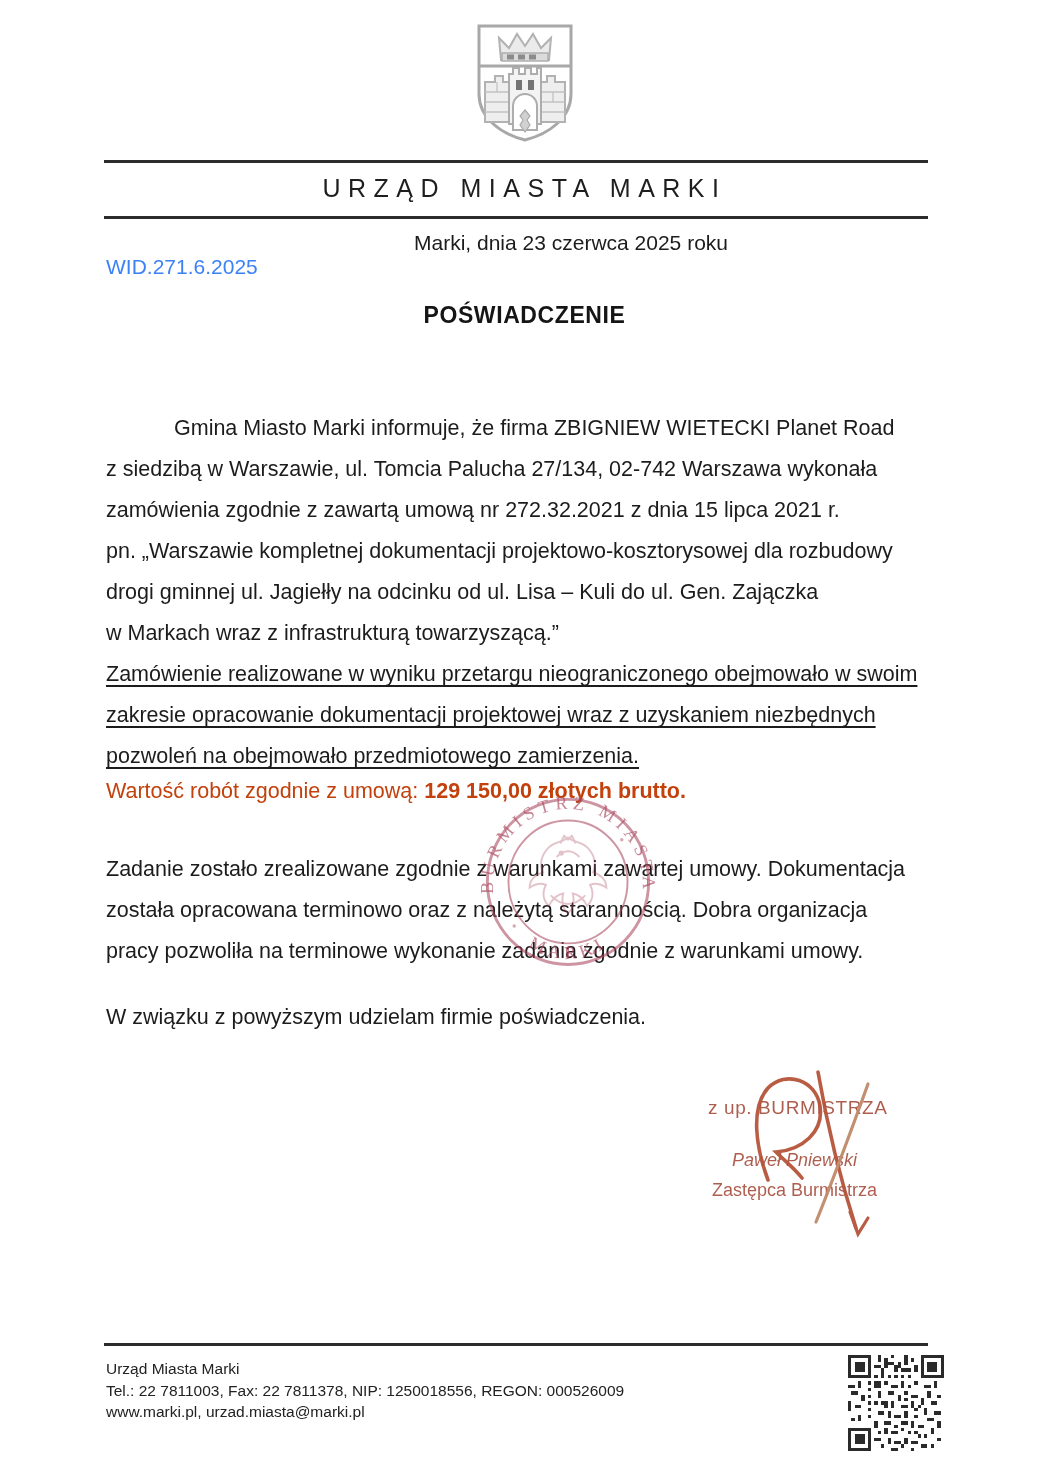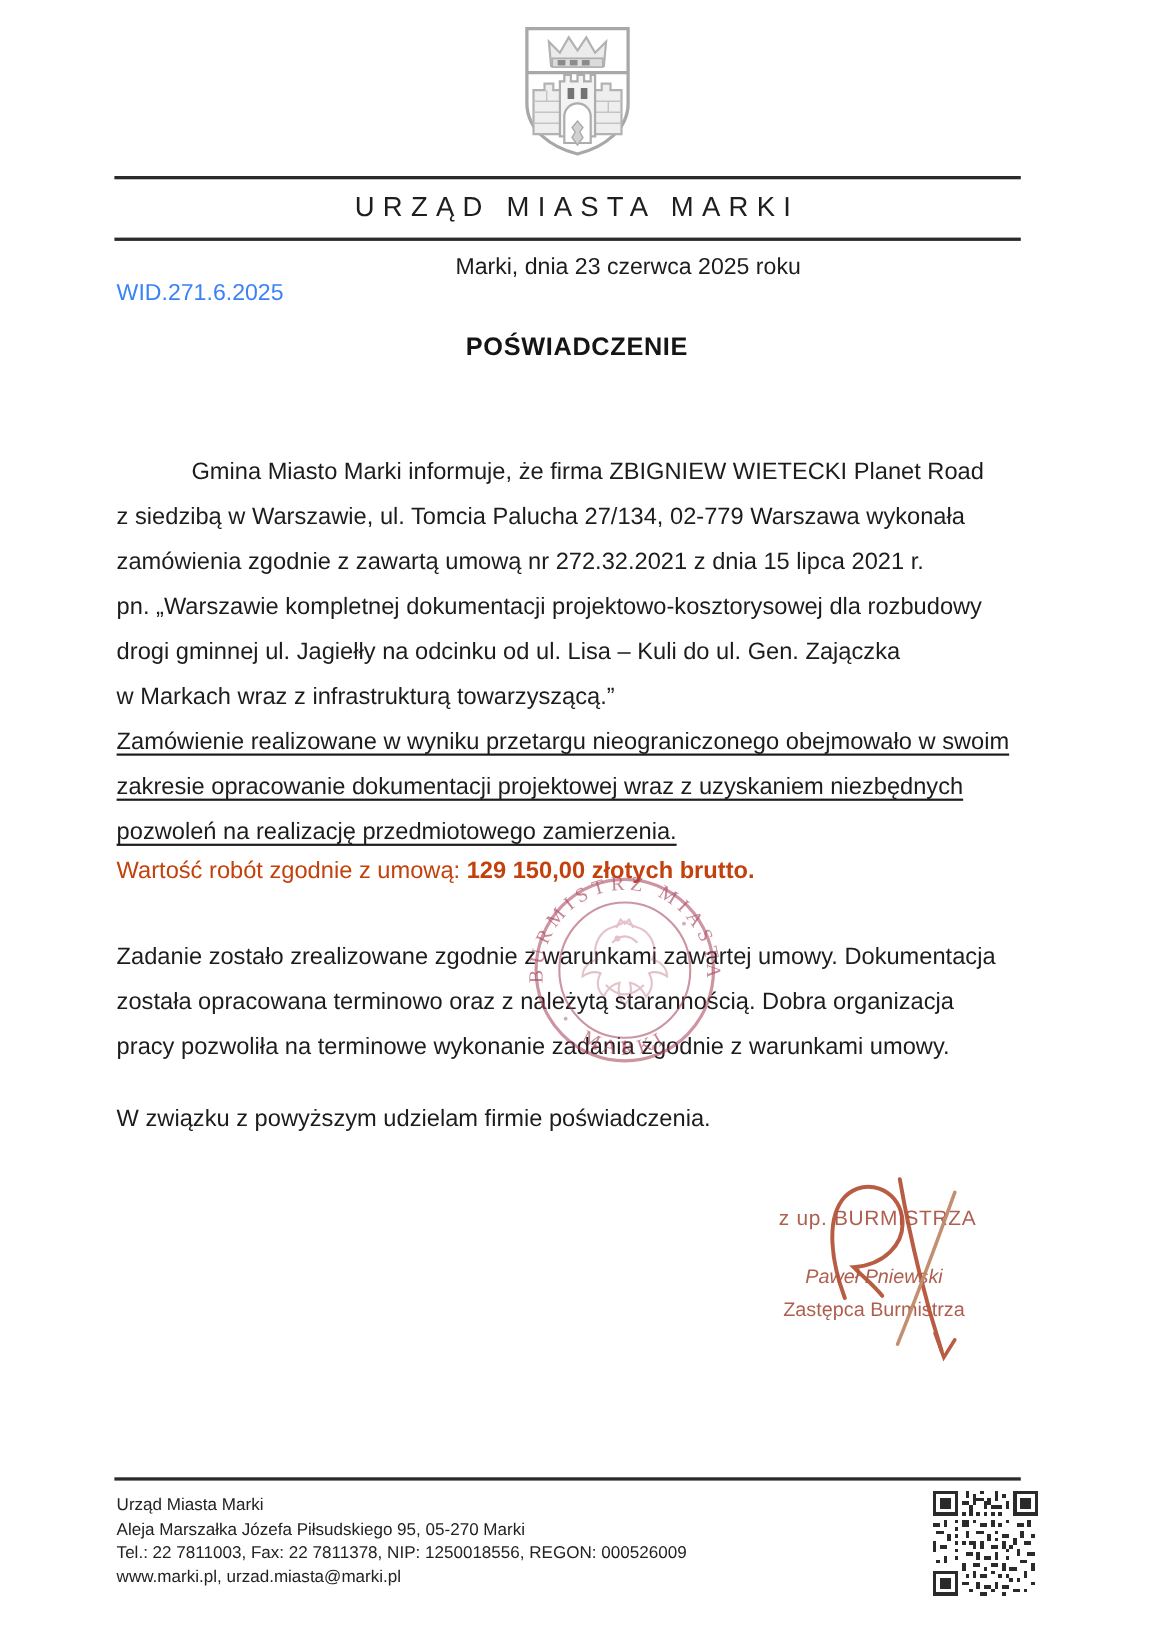--- a/index.html
+++ b/index.html
@@ -135,28 +135,28 @@
   <div class="office-title">URZĄD MIASTA MARKI</div>
   <div class="rule rule-bottom"></div>
 
   <div class="date-line">Marki, dnia 23 czerwca 2025 roku</div>
   <div class="ref-no">WID.271.6.2025</div>
 
   <div class="doc-heading">POŚWIADCZENIE</div>
 
   <div class="body-block">
     <div class="ln indent">Gmina Miasto Marki informuje, że firma ZBIGNIEW WIETECKI Planet Road</div>
-    <div class="ln">z siedzibą w Warszawie, ul. Tomcia Palucha 27/134, 02-779 Warszawa wykonała</div>
+    <div class="ln">z siedzibą w Warszawie, ul. Tomcia Palucha 27/134, 02-742 Warszawa wykonała</div>
     <div class="ln">zamówienia zgodnie z zawartą umową nr 272.32.2021 z dnia 15 lipca 2021 r.</div>
     <div class="ln">pn. „Warszawie kompletnej dokumentacji projektowo-kosztorysowej dla rozbudowy</div>
     <div class="ln">drogi gminnej ul. Jagiełły na odcinku od ul. Lisa – Kuli do ul. Gen. Zajączka</div>
     <div class="ln">w Markach wraz z infrastrukturą towarzyszącą.”</div>
     <div class="ln ul">Zamówienie realizowane w wyniku przetargu nieograniczonego obejmowało w swoim</div>
     <div class="ln ul">zakresie opracowanie dokumentacji projektowej wraz z uzyskaniem niezbędnych</div>
-    <div class="ln ul">pozwoleń na realizację przedmiotowego zamierzenia.</div>
+    <div class="ln ul">pozwoleń na obejmowało przedmiotowego zamierzenia.</div>
   </div>
 
   <div class="value-line">
     <span>Wartość robót zgodnie z umową: </span><b>129 150,00 złotych brutto.</b>
   </div>
 
   <div class="para2">
     <div class="ln">Zadanie zostało zrealizowane zgodnie z warunkami zawartej umowy. Dokumentacja</div>
     <div class="ln">została opracowana terminowo oraz z należytą starannością. Dobra organizacja</div>
     <div class="ln">pracy pozwoliła na terminowe wykonanie zadania zgodnie z warunkami umowy.</div>
@@ -211,21 +211,20 @@
       <path d="M78 118 C66 86 60 46 78 26 C96 8 126 18 130 44 C134 70 112 88 86 90 C96 100 104 106 112 116"></path>
       <path d="M128 10 C136 56 148 110 166 166"></path>
       <path d="M178 22 C160 72 142 120 126 160" stroke="#c08a6a" stroke-width="3.2"></path>
       <path d="M160 150 l8 22 l10 -16" stroke-width="3.2"></path>
     </g>
   </svg>
 
   <div class="rule-footer"></div>
   <div class="footer-text">
     <div>Urząd Miasta Marki</div>
-    <div>Aleja Marszałka Józefa Piłsudskiego 95, 05-270 Marki</div>
     <div>Tel.: 22 7811003, Fax: 22 7811378, NIP: 1250018556, REGON: 000526009</div>
     <div>www.marki.pl, urzad.miasta@marki.pl</div>
   </div>
 
   <svg class="qr" viewBox="0 0 29 29" shape-rendering="crispEdges">
     <rect width="29" height="29" fill="#fff"></rect>
     <g fill="#2a2a2a">
 
       <path d="M0 0h7v7h-7z"></path>
         <path d="M1 1h5v5h-5z" fill="#fff"></path>

